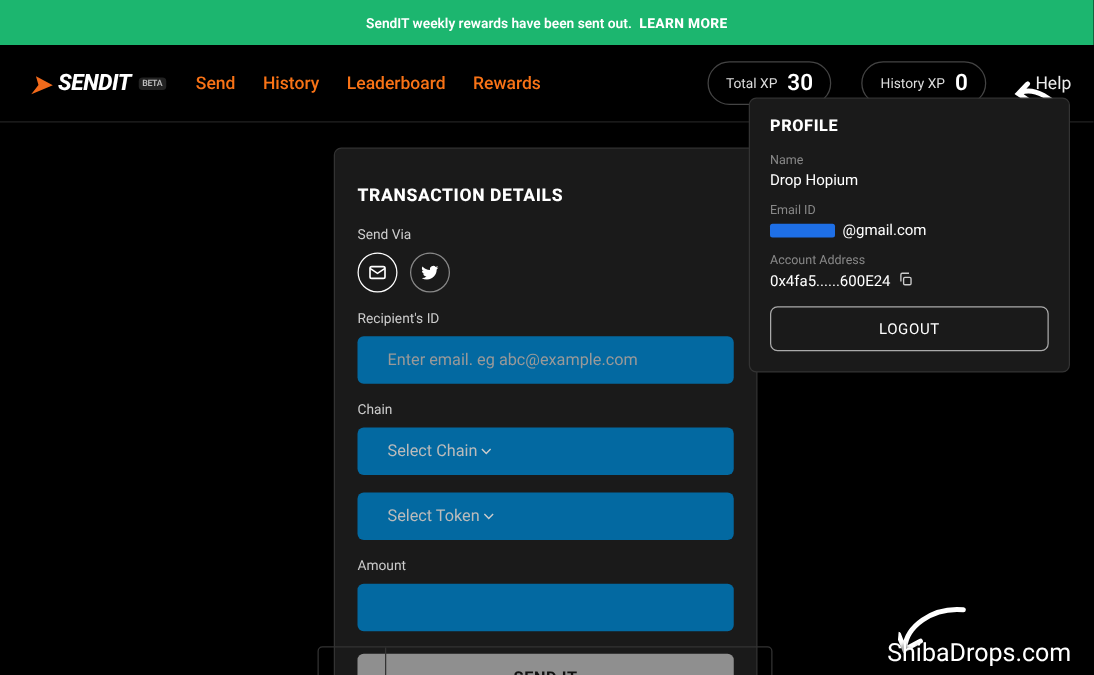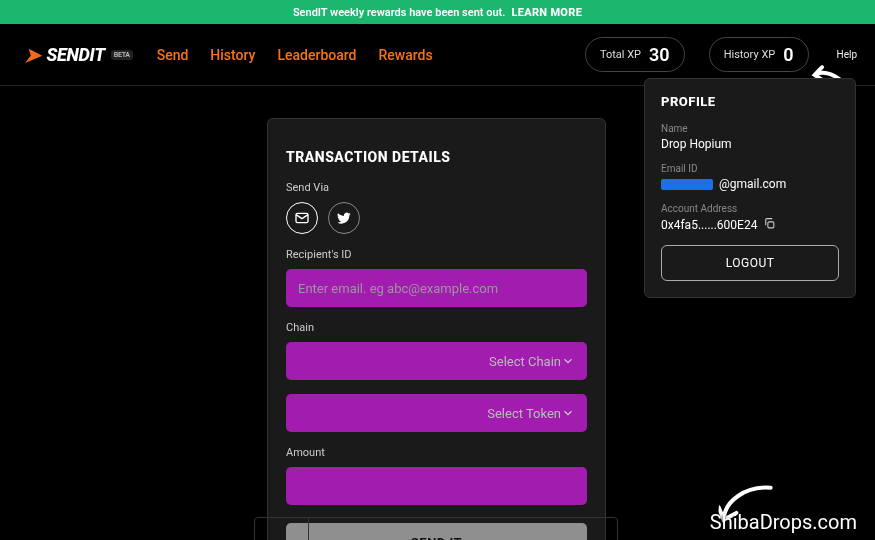--- a/index.html
+++ b/index.html
@@ -1,52 +1,52 @@
 <!DOCTYPE html>
 <html><head>
 <meta charset="utf-8">
 <style>
   * { margin:0; padding:0; box-sizing:border-box; font-family: -apple-system, BlinkMacSystemFont, "Segoe UI", Roboto, Helvetica, Arial, sans-serif; }
   body { width:875px; height:540px; background:#000; color:#fff; position:relative; overflow:hidden; }
 
   
-  .banner { width:100%; height:24px; background:#1CB66F; display:flex; align-items:center; justify-content:center; font-size:11px; font-weight:600; color:#fff; }
+  .banner { width:100%; height:36px; background:#1CB66F; display:flex; align-items:center; justify-content:center; font-size:11px; font-weight:600; color:#fff; }
   .banner .learn { margin-left:6px; font-weight:800; letter-spacing:0.3px; }
 
   
   .navbar { height:62px; border-bottom:1px solid #222; background:#000; display:flex; align-items:center; padding:0 18px 0 24px; gap:24px; }
   .logo { display:flex; align-items:center; gap:6px; font-weight:800; font-style:italic; font-size:18px; letter-spacing:-0.3px; }
   .logo .mark { color:#F26A1B; font-size:20px; }
   .logo .beta { background:#222; color:#bbb; font-size:7px; padding:1px 3px; border-radius:3px; font-style:normal; font-weight:600; }
   .nav-items { display:flex; gap:22px; }
   .nav-items a { color:#f97316; text-decoration:none; font-size:14px; font-weight:500; }
   .spacer { flex:1; }
   .pill { border:1px solid #444; border-radius:20px; padding:6px 14px; display:flex; align-items:center; gap:8px; }
   .pill .lbl { font-size:11px; color:#ddd; }
   .pill .val { font-size:18px; font-weight:600; color:#fff; }
-  .help { font-size:10px; color:#eee; margin-left:4px; }
+  .help { font-size:14px; color:#eee; margin-left:15px; }
 
   
   .card { position:absolute; left:267px; top:118px; width:339px; background:#1a1a1a; border:1px solid #333; border-radius:6px; padding:18px; }
   .card h2 { font-size:14px; font-weight:800; letter-spacing:0.5px; margin-bottom:16px;margin-top:12px; }
   .field-label { font-size:11px; color:#ccc; margin-bottom:8px; }
   .send-via { display:flex; gap:10px; margin-bottom:14px; }
   .via-btn { width:32px; height:32px; border-radius:50%; border:1px solid #888; display:flex; align-items:center; justify-content:center; cursor:pointer; }
   .via-btn.active { border-color:#fff; }
   .via-btn svg { width:16px; height:16px; }
-  .input, .select, .amount { width:100%; background:#a21caf; border:none; border-radius:5px; padding:0 12px; height:38px; color:#eee; font-size:13px; }
+  .input, .select, .amount { width:100%; background:#0369a1; border:none; border-radius:5px; padding:0 24px; height:38px; color:#eee; font-size:13px; }
   .input::placeholder { color:#999; }
-  .select { display:flex; align-items:center; justify-content:flex-end; color:#bbb; cursor:pointer; }
+  .select { display:flex; align-items:center; justify-content:flex-start; color:#bbb; cursor:pointer; }
   .select svg { width:14px; height:14px; }
   .field { margin-bottom:14px; }
   .amount { margin-bottom:18px; }
   .send-btn { width:100%; height:38px; background:#8f8f8f; border:none; border-radius:5px; font-size:13px; font-weight:700; letter-spacing:0.5px; color:#111; cursor:pointer; }
 
   
-  .profile { position:absolute; right:19px; top:78px; width:212px; background:#1a1a1a; border:1px solid #333; border-radius:6px; padding:15px 16px 16px; z-index:10; }
+  .profile { position:absolute; right:19px; top:78px; width:257px; background:#1a1a1a; border:1px solid #333; border-radius:6px; padding:15px 16px 16px; z-index:10; }
   .profile h3 { font-size:13px; font-weight:800; letter-spacing:0.5px; margin-bottom:14px; }
   .p-lbl { font-size:10px; color:#888; margin-bottom:3px; }
   .p-val { font-size:12px; color:#fff; margin-bottom:12px; display:flex; align-items:center; gap:6px; }
   .email-redact { display:inline-block; width:52px; height:11px; background:#1E6FE6; border-radius:2px; vertical-align:middle; }
   .copy-ic svg { width:13px; height:13px; cursor:pointer; }
   .logout { width:100%; height:36px; background:transparent; border:1.5px solid #aaa; border-radius:6px; font-size:12px; font-weight:400; letter-spacing:0.5px; color:#fff; cursor:pointer; }
 
   
   .arrow-tr { position:absolute; right:21px; top:62px; transform:scaleX(-1) rotate(25deg); }
   .arrow-br { position:absolute; right:100px; bottom:4px; transform: rotate(95deg) scaleY(-1); }

